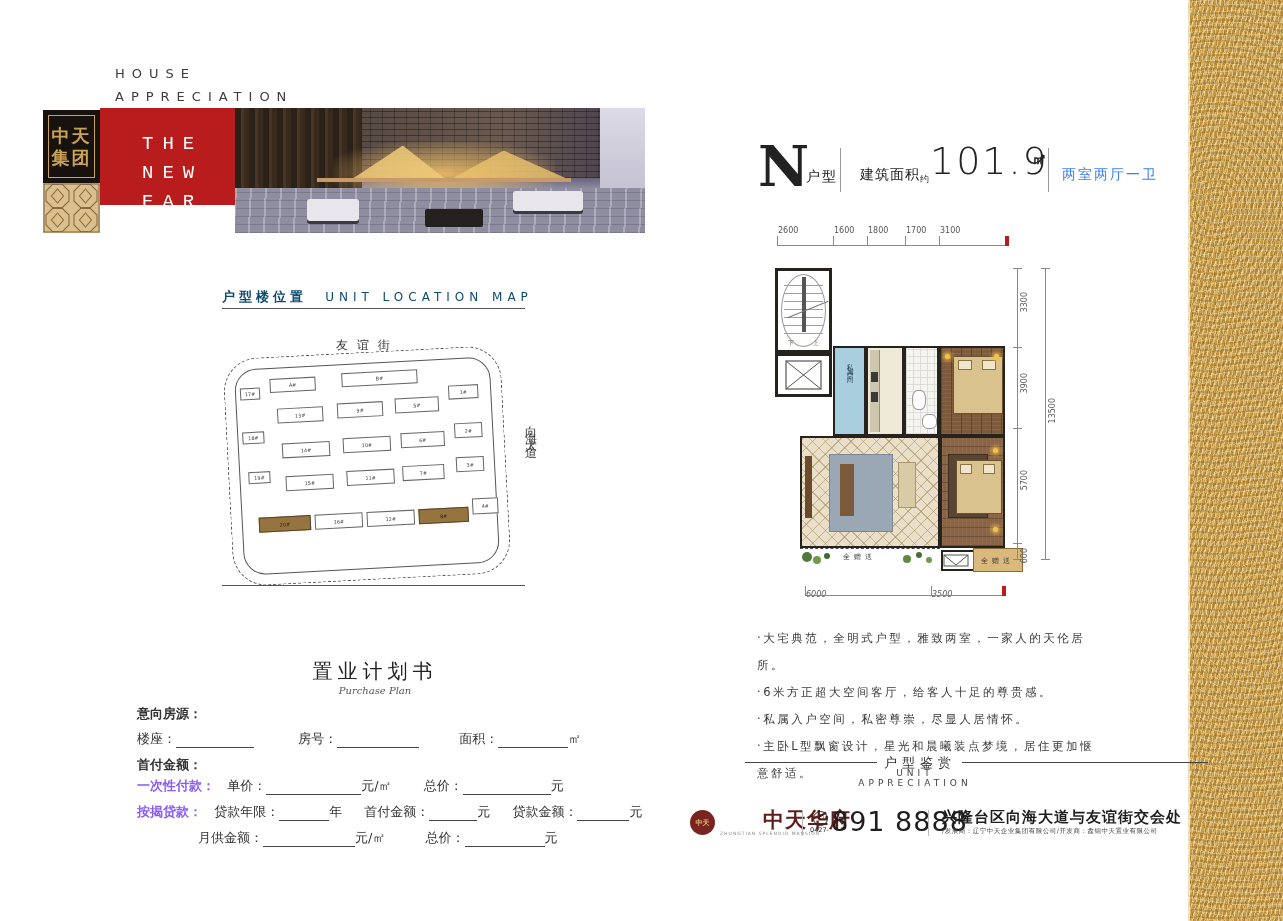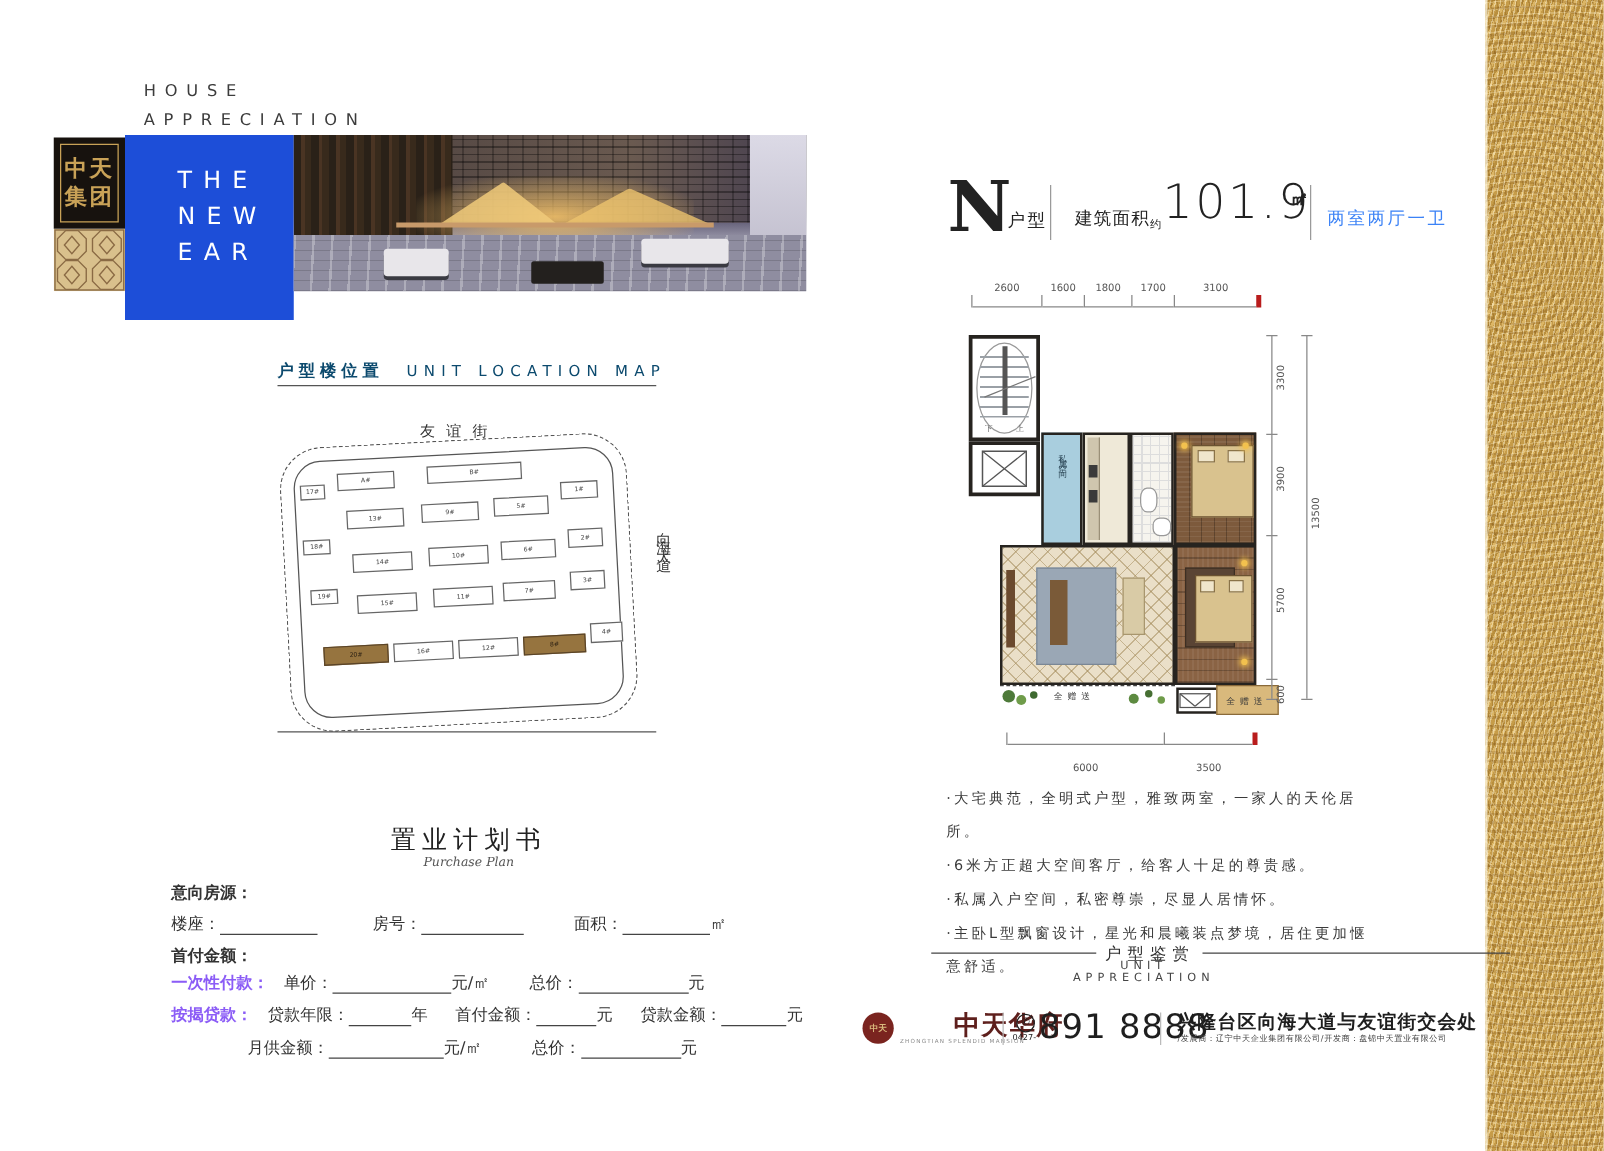--- a/index.html
+++ b/index.html
@@ -20,21 +20,21 @@
       repeating-radial-gradient(circle at 75% 65%, rgba(255,240,200,.28) 0 1px, transparent 1px 6px);}
   .gold-strip::after{content:"";position:absolute;left:0;top:0;width:2px;height:100%;background:rgba(255,250,230,.7);}
 
   
   .tagline{left:115px;top:62px;font-size:13px;letter-spacing:7px;color:#3c3c3c;line-height:23px;}
   .logo-black{left:43px;top:110px;width:57px;height:73px;background:#17120e;}
   .logo-black .frame{position:absolute;inset:5px;border:1px solid #c9a257;}
   .logo-black .chars{position:absolute;inset:0;display:flex;flex-direction:column;align-items:center;justify-content:center;
     color:#c9a257;font-weight:bold;font-size:18px;line-height:22px;letter-spacing:2px;}
   .lattice{left:43px;top:183px;width:57px;height:50px;}
-  .gold-banner{left:100px;top:108px;width:135px;height:148px;background:#1d4ed8;}
+  .gold-banner{left:100px;top:108px;width:135px;height:97px;background:#b91c1c;font-family:Liberation Mono, monospace;}
   .gold-banner .lines{position:absolute;left:42px;top:22px;color:#fff;font-size:19px;letter-spacing:9px;line-height:29px;}
 
   
   .hero{left:235px;top:108px;width:410px;height:125px;overflow:hidden;
     background:linear-gradient(180deg,#262233 0%,#332e40 38%,#55506a 52%,#8d8a9e 64%,#a6a3b2 100%);}
   .hero .slats{position:absolute;left:0;top:0;width:31%;height:72%;
     background:repeating-linear-gradient(90deg,#2a2118 0 6px,#4a3423 6px 9px,#382a1c 9px 14px);}
   .hero .brick{position:absolute;left:30%;top:0;width:60%;height:56%;
     background-color:#4a3f3e;
     background-image:repeating-linear-gradient(0deg, rgba(0,0,0,.35) 0 1px, transparent 1px 6px),
@@ -65,22 +65,22 @@
   .unit-area-value{left:930px;top:139px;font-size:38px;color:#222;font-weight:300;letter-spacing:2px;text-align:right;}
   .unit-area-unit{left:1032px;top:150px;font-size:15px;font-weight:bold;color:#222;}
   .unit-rooms{left:1062px;top:166px;font-size:14px;color:#3b82f6;letter-spacing:2px;}
 
   
   .fp{left:755px;top:218px;width:345px;height:405px;}
   .dimh{position:absolute;display:flex;}
   .dimh .seg{position:relative;height:10px;border-left:1px solid #888;}
   .dimh .seg.last{border-right:4px solid #b91c1c;}
   .dimh .seg::after{content:"";position:absolute;left:0;right:0;bottom:0;border-bottom:1px solid #888;}
-  .dimh .seg .lbl{position:absolute;left:0;right:0;bottom:11px;text-align:center;font-size:8px;color:#555;}
-  .dimh.below .seg .lbl{bottom:auto;top:24px;}
+  .dimh .seg .lbl{position:absolute;left:0;right:0;bottom:11px;text-align:left;font-size:8px;color:#555;}
+  .dimh.below .seg .lbl{bottom:auto;top:4px;font-style:italic;}
   .vtick{position:absolute;width:9px;height:1px;background:#888;}
   .vdim-line{position:absolute;width:1px;background:#888;}
   .vlbl{position:absolute;font-size:8px;color:#555;writing-mode:vertical-rl;transform:rotate(180deg);}
   .room{position:absolute;border:2px solid #26231f;box-sizing:border-box;}
   .stair{left:20px;top:50px;width:57px;height:85px;border-width:3px;background:#fff;}
   .stair .oval{position:absolute;inset:3px;border:1px solid #999;border-radius:50%;}
   .stair .treads{position:absolute;inset:8px 6px 16px 6px;background:repeating-linear-gradient(0deg,#9aa0a6 0 1px,transparent 1px 8px);}
   .stair .bar{position:absolute;left:50%;top:6px;bottom:18px;width:4px;background:#555;transform:translateX(-50%);}
   .stair .diag{position:absolute;left:8px;top:38px;width:44px;height:1px;background:#777;transform:rotate(-22deg);}
   .stair .du{position:absolute;bottom:2px;font-size:6px;color:#555;}

